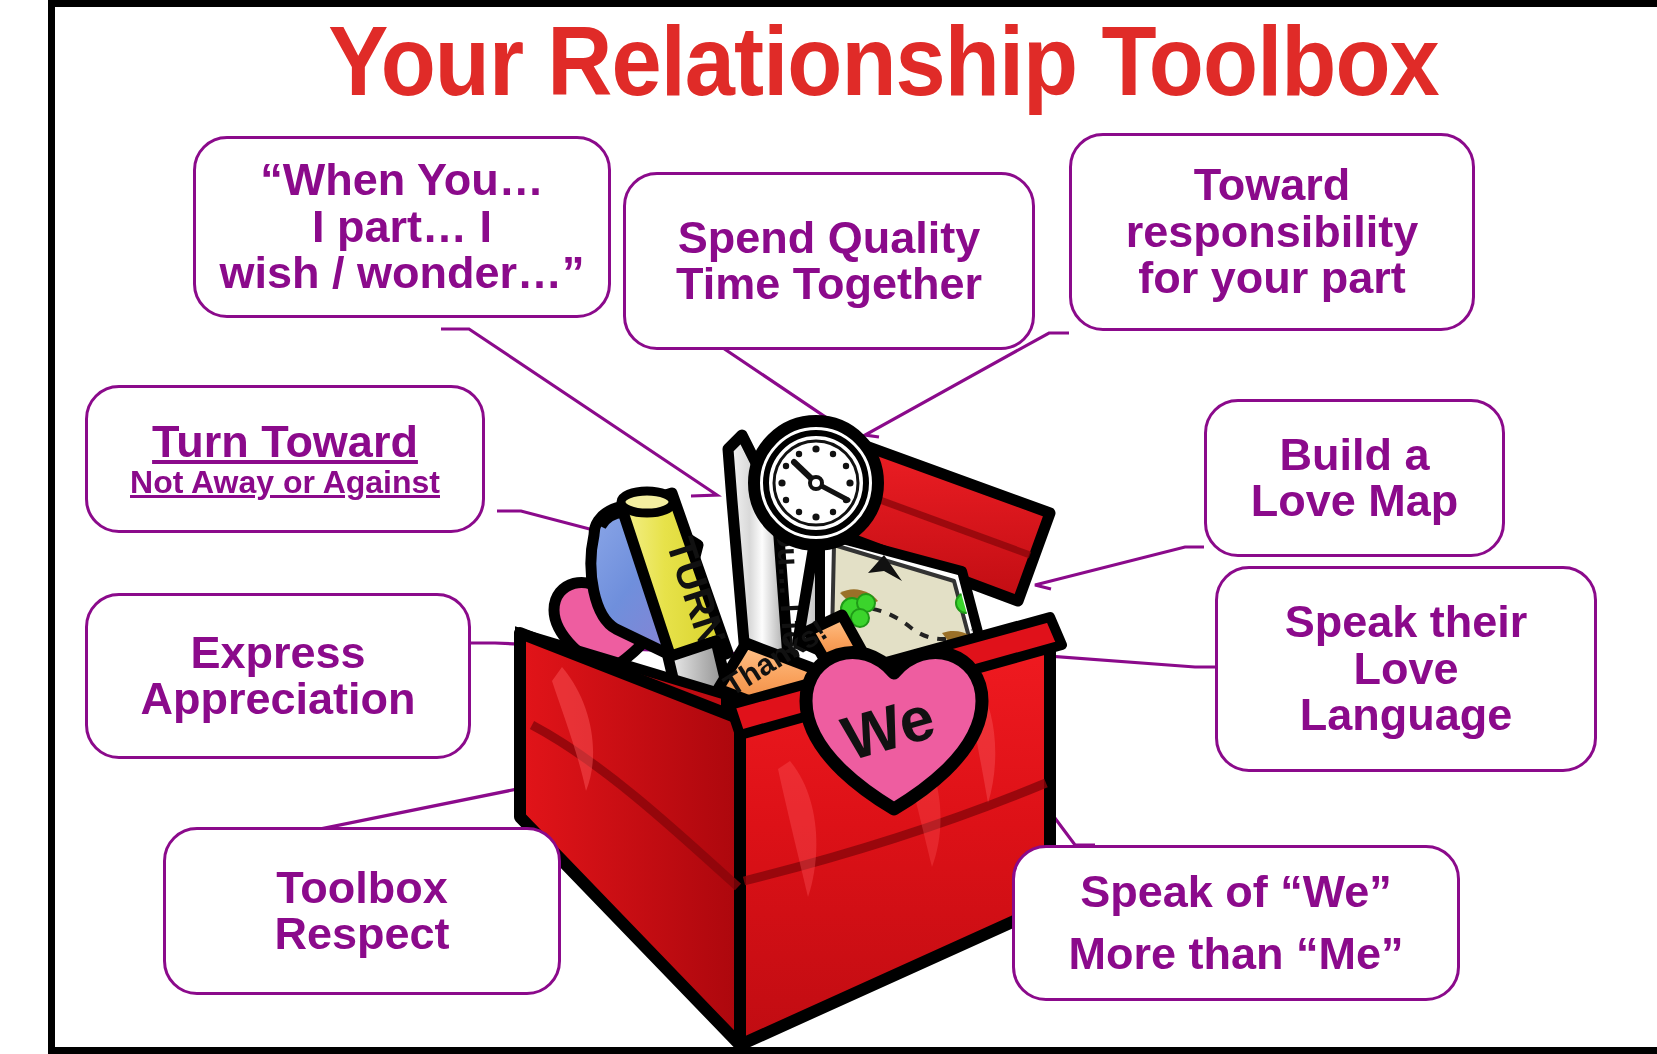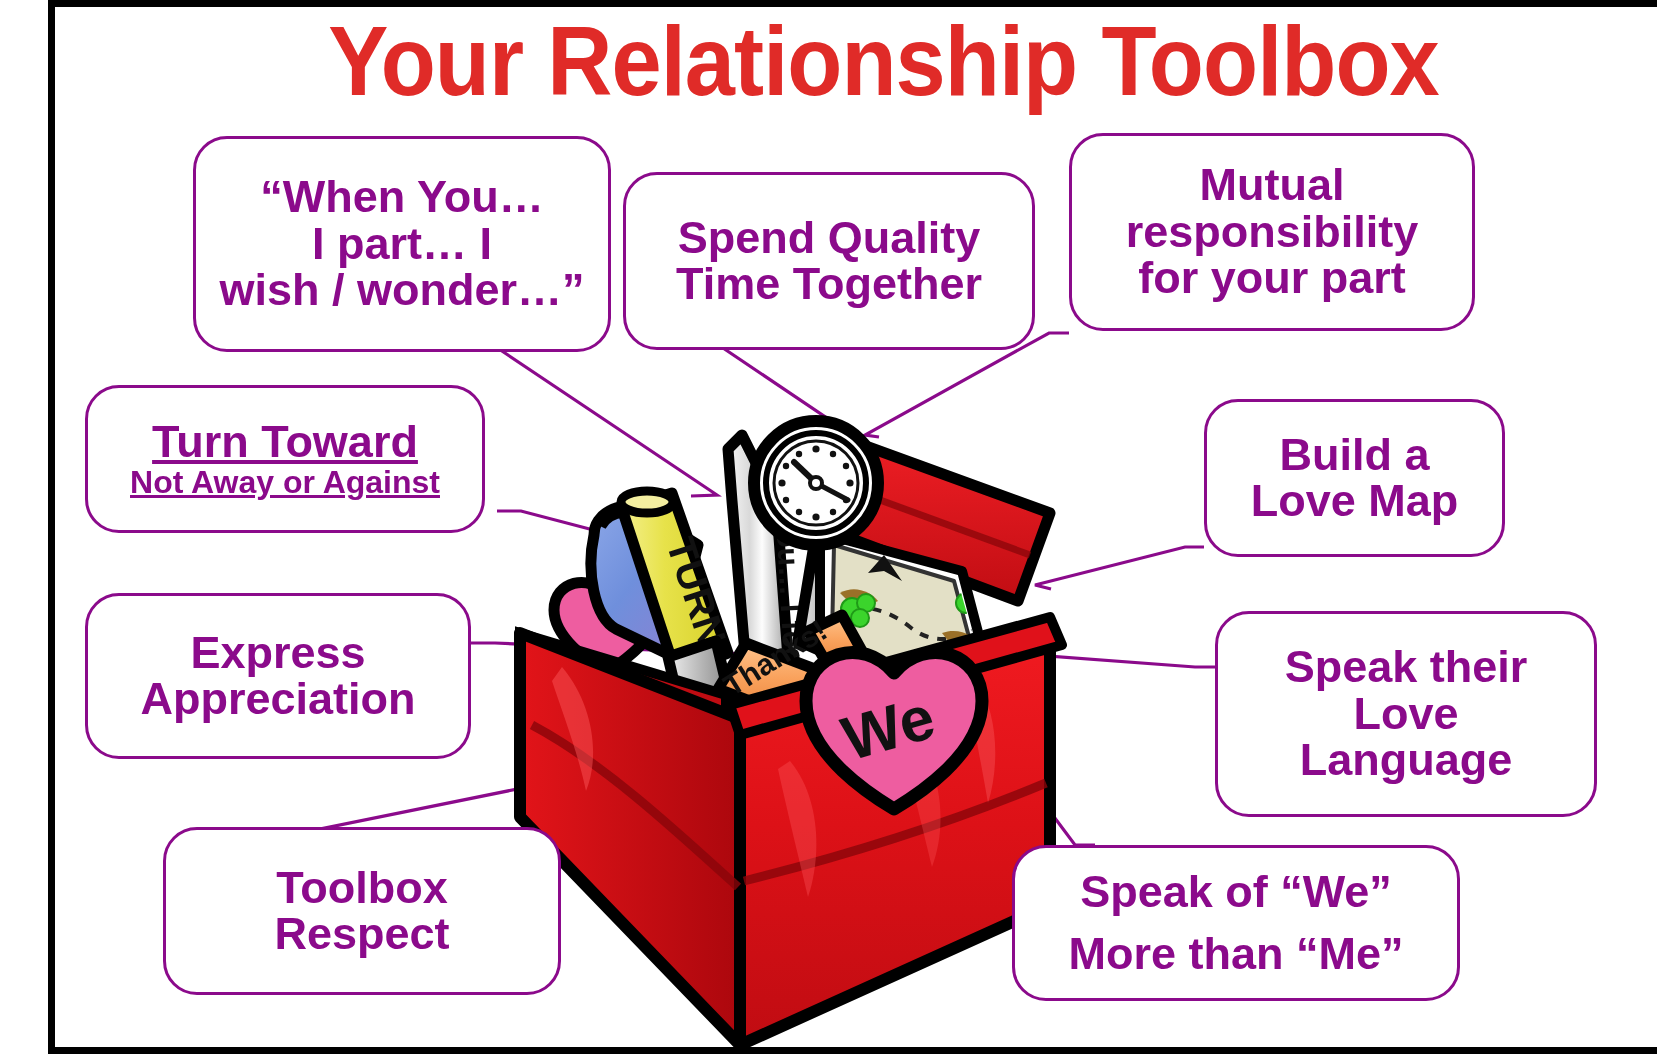--- a/index.html
+++ b/index.html
@@ -54,29 +54,29 @@
     text-align:center;
     display:flex;
     flex-direction:column;
     align-items:center;
     justify-content:center;
     line-height:1.03;
     padding:4px 8px;
   }
   .callout .ln{display:block;white-space:nowrap;}
 
-  .c-when     { left:138px;  top:129px; width:418px;  height:216px; font-size:45px; }
+  .c-when     { left:138px;  top:129px; width:418px;  height:182px; font-size:45px; }
   .c-spend    { left:568px;  top:165px; width:412px;  height:178px; font-size:45px; }
   .c-accept   { left:1014px; top:126px; width:406px;  height:198px; font-size:45px; }
   .c-turn     { left:30px;   top:378px; width:400px;  height:148px;text-decoration:underline; }
   .c-turn .big{font-size:45px;}
   .c-turn .small{font-size:32px;}
   .c-build    { left:1149px; top:392px; width:301px;  height:158px; font-size:45px; }
   .c-express  { left:30px;   top:586px; width:386px;  height:166px; font-size:45px; }
-  .c-speaklove{ left:1160px; top:604px; width:382px;  height:206px; font-size:45px; }
+  .c-speaklove{ left:1160px; top:559px; width:382px;  height:206px; font-size:45px; }
   .c-mutual   { left:108px;  top:820px; width:398px;  height:168px; font-size:45px; }
   .c-speakwe  { left:957px;  top:838px; width:448px;  height:156px; font-size:45px;gap:15px; }
 
   
   #toolbox{
     position:absolute;
     left:435px; top:398px;
     width:590px; height:656px;
   }
   #toolbox svg{display:block;width:590px;height:656px;}
@@ -282,21 +282,21 @@
     <span class="ln">I part… I</span>
     <span class="ln">wish / wonder…”</span>
   </div>
 
   <div class="callout c-spend">
     <span class="ln">Spend Quality</span>
     <span class="ln">Time Together</span>
   </div>
 
   <div class="callout c-accept">
-    <span class="ln">Mutual</span>
+    <span class="ln">Toward</span>
     <span class="ln">responsibility</span>
     <span class="ln">for your part</span>
   </div>
 
   <div class="callout c-turn">
     <span class="ln big">Turn Toward</span>
     <span class="ln small">Not Away or Against</span>
   </div>
 
   <div class="callout c-build">

